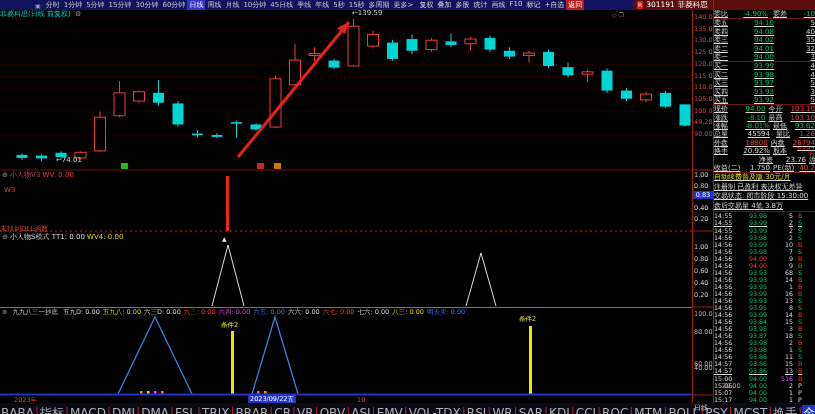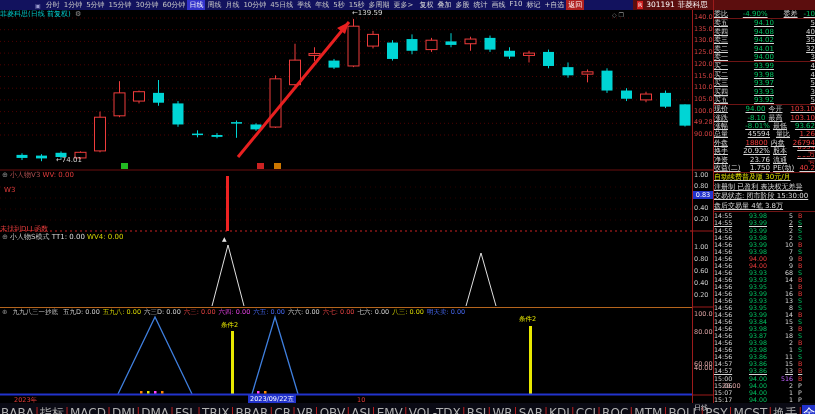--- a/index.html
+++ b/index.html
@@ -321,21 +321,21 @@
     </div>
   <div class="abs" id="period-label" style="left:694px;top:403px;z-index:5;">日线</div>
 
   <div id="gutter"></div>
   <div class="abs" id="cross-val" style="left:693px;top:191px;z-index:4;">0.83</div>
 
   <div id="quote-panel" class="abs">
     <div class="qrow sec">
       <span class="lbl" style="width:20px;">委比</span>
       <span class="val g" style="width:34px;">-4.90%</span>
-      <span class="lbl" style="width:20px;margin-left:16px;">委差</span>
+      <span class="lbl" style="width:20px;margin-left:5px;">委差</span>
       <span class="val g" style="flex:1;">-10</span>
     </div>
     <div id="asks" class="sec">
         <div class="qrow">
           <span class="lbl" style="width: 20px;">卖五</span>
           <span class="val g" style="width: 40px;">94.10</span>
           <span class="val w" style="flex: 1 1 0%;">5</span>
         </div>
         <div class="qrow">
           <span class="lbl" style="width: 20px;">卖四</span>
@@ -416,21 +416,21 @@
           <span class="lbl" style="width: 22px; margin-left: 3px;">内盘</span>
           <span class="val r" style="flex: 1 1 0%;">26794</span>
         </div>
         <div class="qrow">
           <span class="lbl" style="width: 27px;">换手</span>
           <span class="val w" style="width: 29px;">20.92%</span>
           <span class="lbl" style="width: 22px; margin-left: 3px;">股本</span>
           <span class="val r" style="flex: 1 1 0%;">6934万</span>
         </div>
         <div class="qrow">
-          <span class="lbl" style="width: 27px;">净资</span>
+          <span class="lbl" style="width: 27px; margin-left: 45px;">净资</span>
           <span class="val w" style="width: 29px;">23.76</span>
           <span class="lbl" style="width: 22px; margin-left: 3px;">流通</span>
           <span class="val r" style="flex: 1 1 0%;">2180万</span>
         </div>
         <div class="qrow">
           <span class="lbl" style="width: 27px;">收益(二)</span>
           <span class="val w" style="width: 29px;">1.750</span>
           <span class="lbl" style="width: 22px; margin-left: 3px;">PE(动)</span>
           <span class="val r" style="flex: 1 1 0%;">40.2</span>
         </div>

